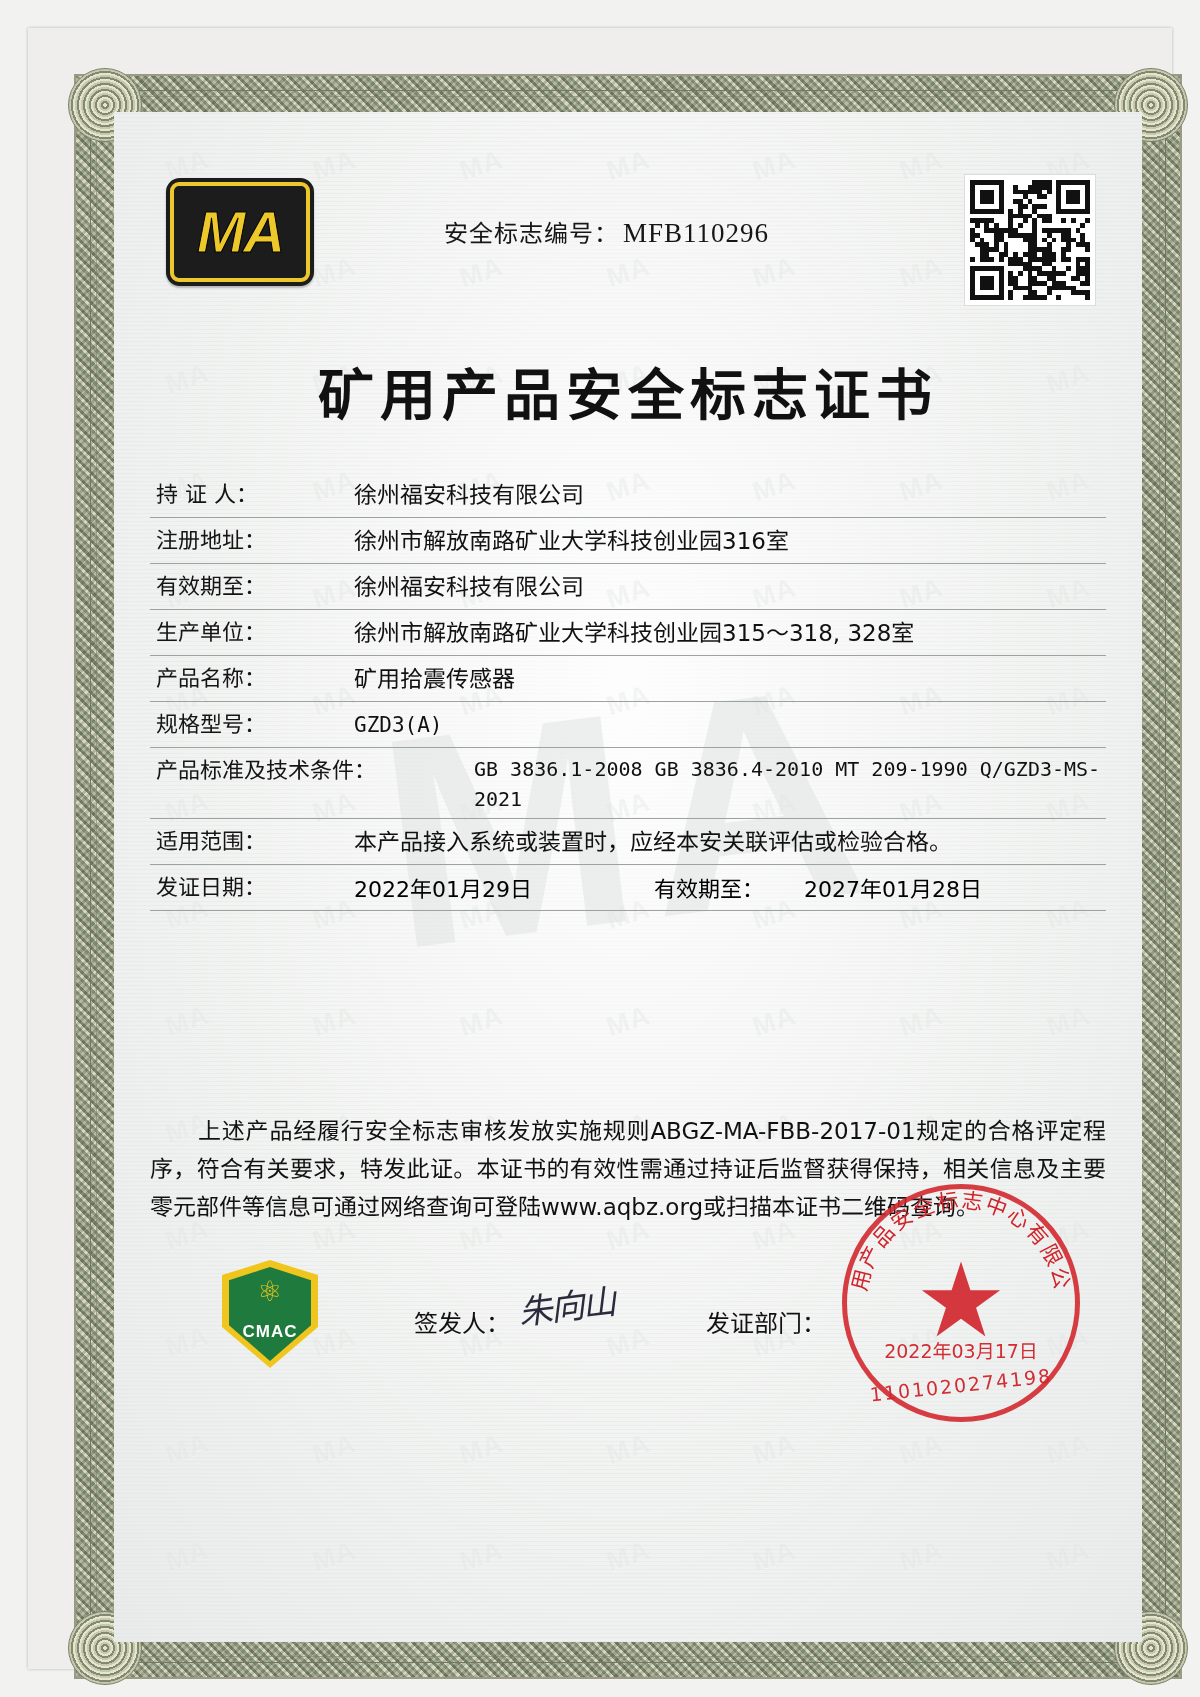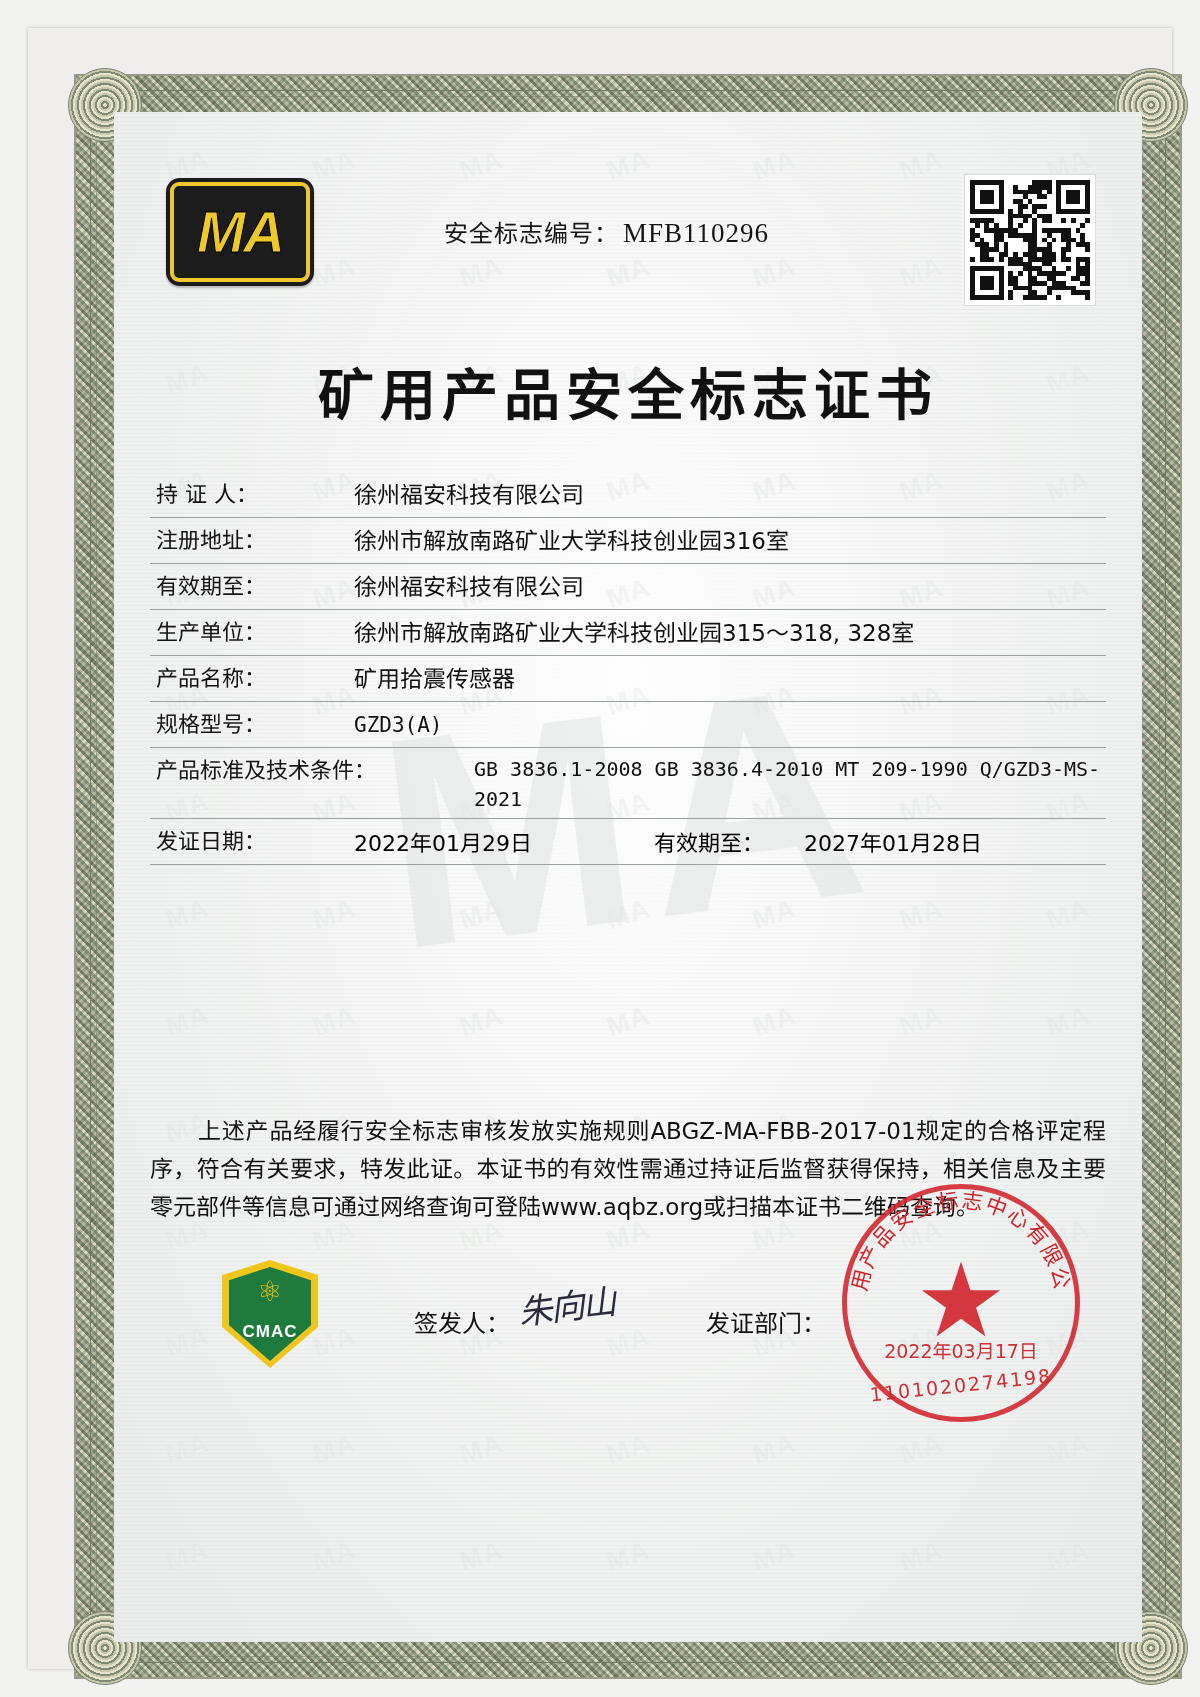--- a/index.html
+++ b/index.html
@@ -1213,20 +1213,24 @@
         <div class="frow">
           <div class="flabel">规格型号：</div>
           <div class="fvalue mono">GZD3(A)</div>
         </div>
 
         <div class="frow">
           <div class="flabel wide">产品标准及技术条件：</div>
           <div class="fvalue std">GB 3836.1-2008 GB 3836.4-2010 MT 209-1990 Q/GZD3-MS-2021</div>
         </div>
 
+        <div class="frow">
+          <div class="flabel">适用范围：</div>
+          <div class="fvalue">本产品接入系统或装置时，应经本安关联评估或检验合格。</div>
+        </div>
 
         <div class="frow">
           <div class="flabel">发证日期：</div>
           <div class="date-row">
             <span class="d1">2022年01月29日</span>
             <span class="l2">有效期至：</span>
             <span class="d2">2027年01月28日</span>
           </div>
         </div>
 

